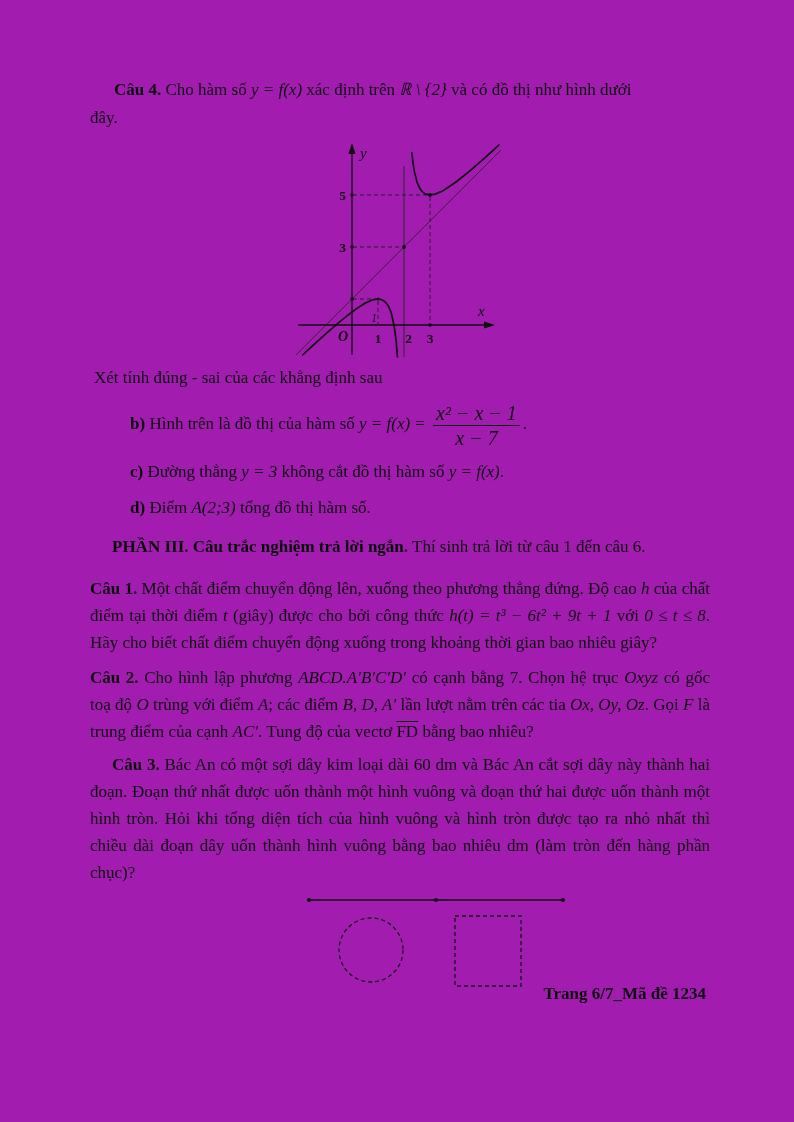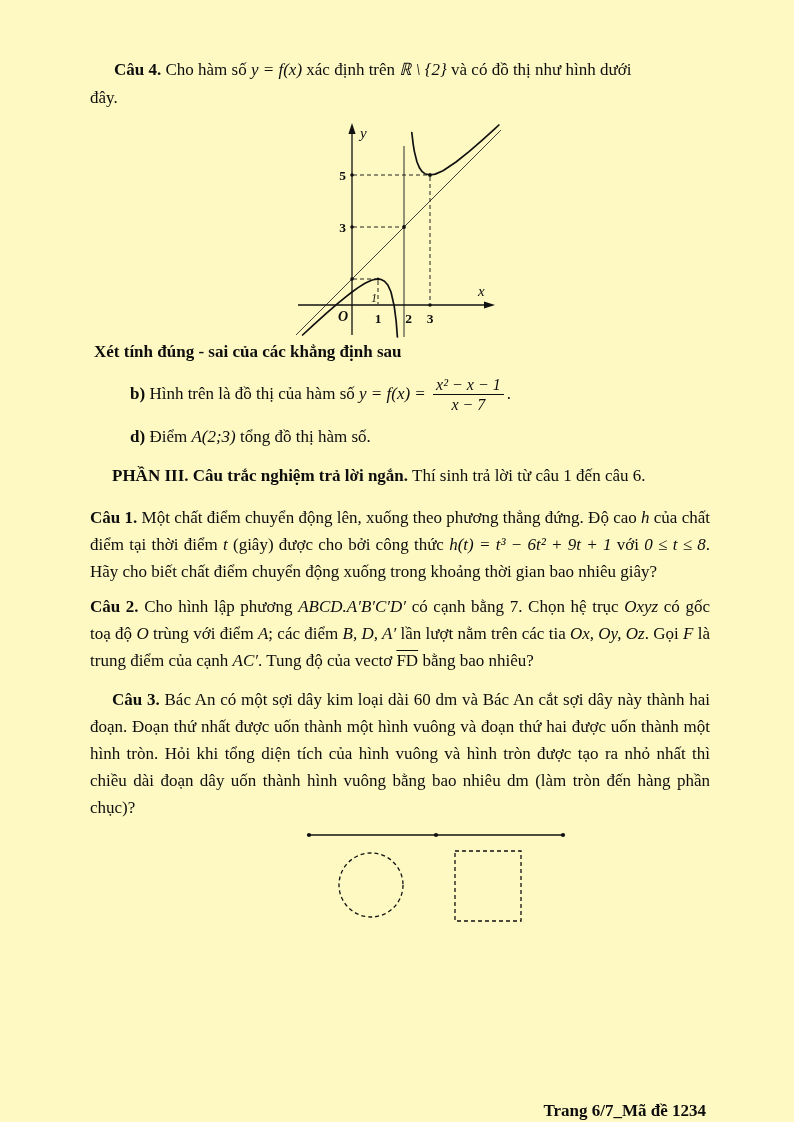--- a/index.html
+++ b/index.html
@@ -1,53 +1,53 @@
 <!DOCTYPE html>
 <html><head>
 <meta charset="utf-8">
 <style>
   html,body{margin:0;padding:0;background:#fff;}
   .page{
     position:relative;
     width:794px;height:1122px;
-    background:#fef9c3;
+    background:#a21caf;
     box-sizing:border-box;
-    padding:56px 84px 0 90px;
+    padding:76px 84px 0 90px;
     overflow:hidden;
     font-family:"Liberation Serif","DejaVu Serif",serif;
     font-size:17px;
     color:#0d0d0d;
   }
   .p{margin:0;line-height:27px;}
   .just{text-align:justify;}
   .b{font-weight:700;}
   .m{font-style:italic;}
   .intro{line-height:28px;text-indent:24px;}
   .graph-wrap{margin:8px 0 0 206px;width:222px;height:218px;}
-  .stmt-header{margin-top:0;padding-left:4px;font-weight:bold;}
+  .stmt-header{margin-top:6px;padding-left:4px;}
   .stmt{margin:10px 0 0 40px;}
   .stmt-b{}
   .stmt-c{margin-top:8px;}
   .stmt-d{margin-top:9px;}
   .frac{
     display:inline-flex;flex-direction:column;
     text-align:center;vertical-align:middle;
     line-height:1.2;font-style:italic;
-    padding:0 3px;font-size:16px;
+    padding:0 3px;font-size:20px;
   }
   .frac .den{border-top:1.3px solid #0d0d0d;padding:0 3px;}
   .frac .num{padding:0 3px;}
   .ovl{text-decoration:overline;}
   .phan3{margin-top:12px;text-indent:22px;}
   .q1{margin-top:15px;}
   .q2{margin-top:8px;}
-  .q3{margin-top:12px;text-indent:22px;}
+  .q3{margin-top:6px;text-indent:22px;}
   .fig3-wrap{margin:6px 0 0 212px;width:270px;height:104px;}
   .footer{
-    position:absolute;top:1101px;right:88px;
+    position:absolute;top:984px;right:88px;
     font-weight:700;font-size:17px;
   }
   
   .gl{font-family:"Liberation Serif","DejaVu Serif",serif;font-weight:700;font-size:13.5px;fill:#0d0d0d;}
   .gi{font-family:"Liberation Serif","DejaVu Serif",serif;font-style:italic;font-size:15px;fill:#0d0d0d;}
   .gib{font-family:"Liberation Serif","DejaVu Serif",serif;font-style:italic;font-weight:700;font-size:14px;fill:#0d0d0d;}
   .gis{font-family:"Liberation Serif","DejaVu Serif",serif;font-style:italic;font-size:11.5px;fill:#0d0d0d;}
 </style>
 </head>
 <body>
@@ -102,20 +102,21 @@
   </div>
 
   <p class="p stmt-header">Xét tính đúng - sai của các khẳng định sau</p>
 
 
   <p class="p stmt stmt-b"><span class="b">b)</span><span> Hình trên là đồ thị của hàm số </span><span class="m">y = f(x) = </span><span class="frac">
         <span class="num">x² − x − 1</span>
         <span class="den">x − 7</span>
       </span><span>.</span></p>
 
+  <p class="p stmt stmt-c"><span class="b">c)</span><span> Đường thẳng </span><span class="m">y = 3</span><span> không cắt đồ thị hàm số </span><span class="m">y = f(x)</span><span>.</span></p>
 
   <p class="p stmt stmt-d"><span class="b">d)</span><span> Điểm </span><span class="m">A(2;3)</span><span> tổng đồ thị hàm số.</span></p>
 
   <p class="p phan3"><span class="b">PHẦN III. Câu trắc nghiệm trả lời ngắn.</span><span> Thí sinh trả lời từ câu 1 đến câu 6.</span></p>
 
   <p class="p just q1"><span class="b">Câu 1.</span><span> Một chất điểm chuyển động lên, xuống theo phương thẳng đứng. Độ cao </span><span class="m">h</span><span> của chất điểm tại thời điểm </span><span class="m">t</span><span> (giây) được cho bởi công thức </span><span class="m">h(t) = t³ − 6t² + 9t + 1</span><span> với </span><span class="m">0 ≤ t ≤ 8</span><span>. Hãy cho biết chất điểm chuyển động xuống trong khoảng thời gian bao nhiêu giây?</span></p>
 
   <p class="p just q2"><span class="b">Câu 2.</span><span> Cho hình lập phương </span><span class="m">ABCD.A′B′C′D′</span><span> có cạnh bằng 7. Chọn hệ trục </span><span class="m">Oxyz</span><span> có gốc toạ độ </span><span class="m">O</span><span> trùng với điểm </span><span class="m">A</span><span>; các điểm </span><span class="m">B, D, A′</span><span> lần lượt nằm trên các tia </span><span class="m">Ox, Oy, Oz</span><span>. Gọi </span><span class="m">F</span><span> là trung điểm của cạnh </span><span class="m">AC′</span><span>. Tung độ của vectơ </span><span class="ovl">FD</span><span> bằng bao nhiêu?</span></p>
 
   <p class="p just q3"><span class="b">Câu 3.</span><span> Bác An có một sợi dây kim loại dài 60 dm và Bác An cắt sợi dây này thành hai đoạn. Đoạn thứ nhất được uốn thành một hình vuông và đoạn thứ hai được uốn thành một hình tròn. Hỏi khi tổng diện tích của hình vuông và hình tròn được tạo ra nhỏ nhất thì chiều dài đoạn dây uốn thành hình vuông bằng bao nhiêu dm (làm tròn đến hàng phần chục)?</span></p>

